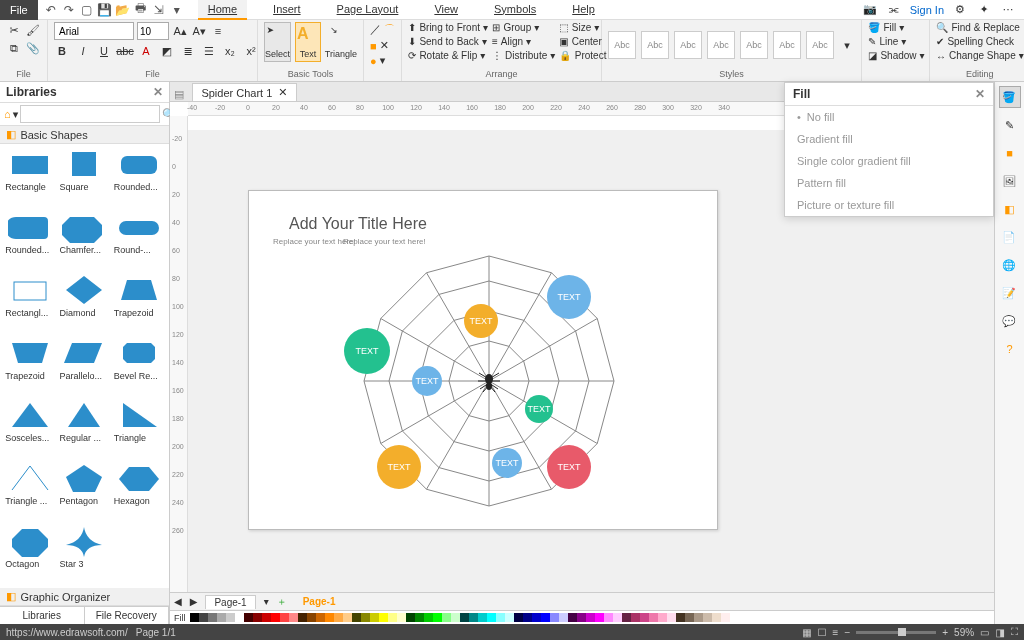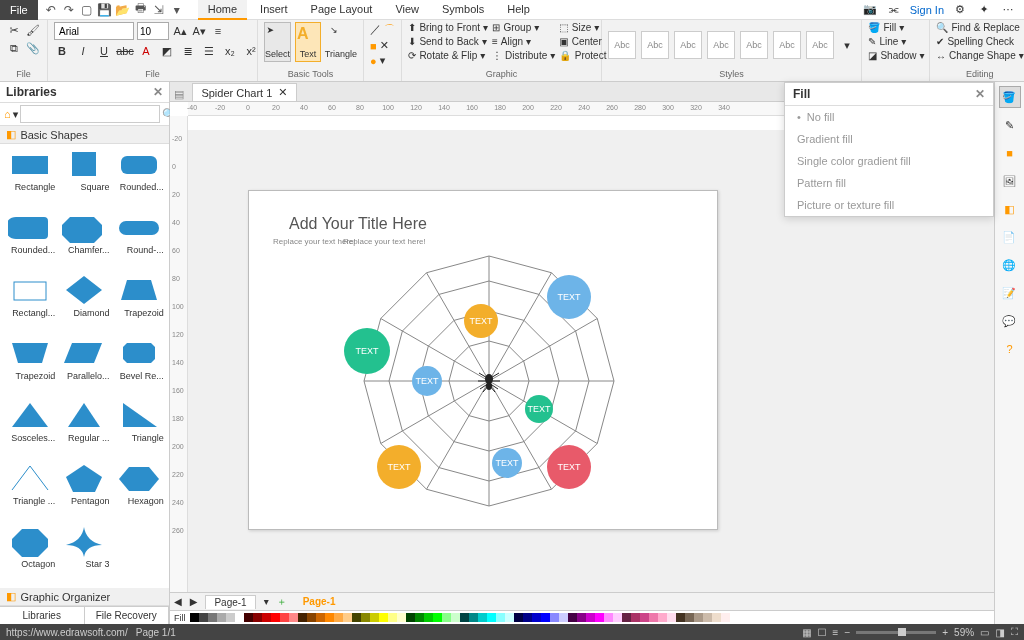--- a/index.html
+++ b/index.html
@@ -3,21 +3,21 @@
 <meta charset="utf-8">
 <style>
 * { margin:0; padding:0; box-sizing:border-box; font-family:Arial,sans-serif; }
 body { width:1024px; height:640px; overflow:hidden; background:#fff; font-size:11px; color:#333; user-select:none; }
 
 
 .menubar { height:20px; background:#fff; display:flex; align-items:center; border-bottom:1px solid #ddd; }
 .file-btn { background:#444; color:#fff; padding:3px 10px; font-size:11px; height:20px; display:flex; align-items:center; }
 .qat { display:flex; gap:4px; padding:0 6px; align-items:center; }
 .qat-ic { width:14px; height:14px; display:flex; align-items:center; justify-content:center; color:#555; font-size:12px; }
-.menus { display:flex; gap:3px; margin-left:8px; }
+.menus { display:flex; gap:16px; margin-left:8px;text-decoration:underline; }
 .menu { padding:3px 10px; font-size:11px; cursor:pointer; }
 .menu.active { background:#f2f2f2; border-bottom:2px solid #f90; }
 .topright { margin-left:auto; display:flex; align-items:center; gap:8px; padding-right:8px; }
 .signin { color:#06c; font-size:11px; }
 .tr-ic { width:16px; height:16px; display:flex; align-items:center; justify-content:center; }
 
 
 .ribbon { height:62px; background:#f2f2f2; display:flex; border-bottom:1px solid #ccc; }
 .rgroup { border-right:1px solid #ddd; padding:2px 6px 1px; display:flex; flex-direction:column; }
 .rgroup-body { flex:1; display:flex; gap:4px; align-items:flex-start; }
@@ -36,21 +36,21 @@
 .workspace { height:542px; display:flex; }
 .leftpanel { width:170px; border-right:1px solid #ccc; display:flex; flex-direction:column; background:#fff; }
 .panel-head { display:flex; align-items:center; padding:3px 6px; font-size:12px; font-weight:bold; border-bottom:1px solid #ddd; }
 .panel-head .x { margin-left:auto; color:#888; cursor:pointer; }
 .lib-search { display:flex; align-items:center; gap:2px; padding:2px 4px; border-bottom:1px solid #ddd; }
 .lib-search input { flex:1; border:1px solid #ccc; height:18px; font-size:10px; padding:1px 3px; }
 .lib-sec { background:#f0f0f0; padding:2px 6px; font-size:11px; border-bottom:1px solid #ddd; display:flex; align-items:center; gap:4px; }
 .shape-grid { flex:1; overflow:hidden; padding:4px; display:grid; grid-template-columns:repeat(3,1fr); gap:4px 2px; }
 .shape-cell { display:flex; flex-direction:column; align-items:center; gap:2px; }
 .shape-prev { width:44px; height:32px; display:flex; align-items:center; justify-content:center; }
-.shape-lbl { font-size:9px; color:#333; text-align:right; white-space:nowrap; overflow:hidden; text-overflow:ellipsis; width:50px; }
+.shape-lbl { font-size:9px; color:#333; text-align:left; white-space:nowrap; overflow:hidden; text-overflow:ellipsis; width:50px; }
 .lib-tabs { display:flex; border-top:1px solid #ccc; }
 .lib-tab { flex:1; padding:3px 6px; font-size:10px; text-align:center; border-right:1px solid #ccc; }
 
 
 .canvas-area { flex:1; display:flex; flex-direction:column; background:#fff; position:relative; }
 .doc-tabs { height:20px; background:#e8e8e8; display:flex; align-items:flex-end; border-bottom:1px solid #ccc; }
 .doc-tab { background:#fff; border:1px solid #ccc; border-bottom:none; padding:2px 8px; font-size:11px; display:flex; align-items:center; gap:6px; margin-left:4px; }
 .rulers-and-canvas { flex:1; position:relative; display:flex; }
 .vruler { width:18px; background:#f8f8f8; border-right:1px solid #ddd; position:relative; font-size:7px; color:#888; }
 .vruler div { position:absolute; left:2px; transform:translateY(-50%); }
@@ -224,21 +224,21 @@
         <div class="rtext">⊞ <span>Group</span> ▾</div>
         <div class="rtext">≡ <span>Align</span> ▾</div>
         <div class="rtext">⋮ <span>Distribute</span> ▾</div>
       </div>
       <div class="rcol" style="gap:3px">
         <div class="rtext">⬚ <span>Size</span> ▾</div>
         <div class="rtext">▣ <span>Center</span></div>
         <div class="rtext">🔒 <span>Protect</span> ▾</div>
       </div>
     </div>
-    <div class="rgroup-label">Graphic</div>
+    <div class="rgroup-label">Arrange</div>
   </div>
 
   <div class="rgroup" style="width:270px">
     <div class="rgroup-body" style="align-items:center;gap:5px">
       <div class="style-box">Abc</div>
       <div class="style-box">Abc</div>
       <div class="style-box">Abc</div>
       <div class="style-box">Abc</div>
       <div class="style-box">Abc</div>
       <div class="style-box">Abc</div>

